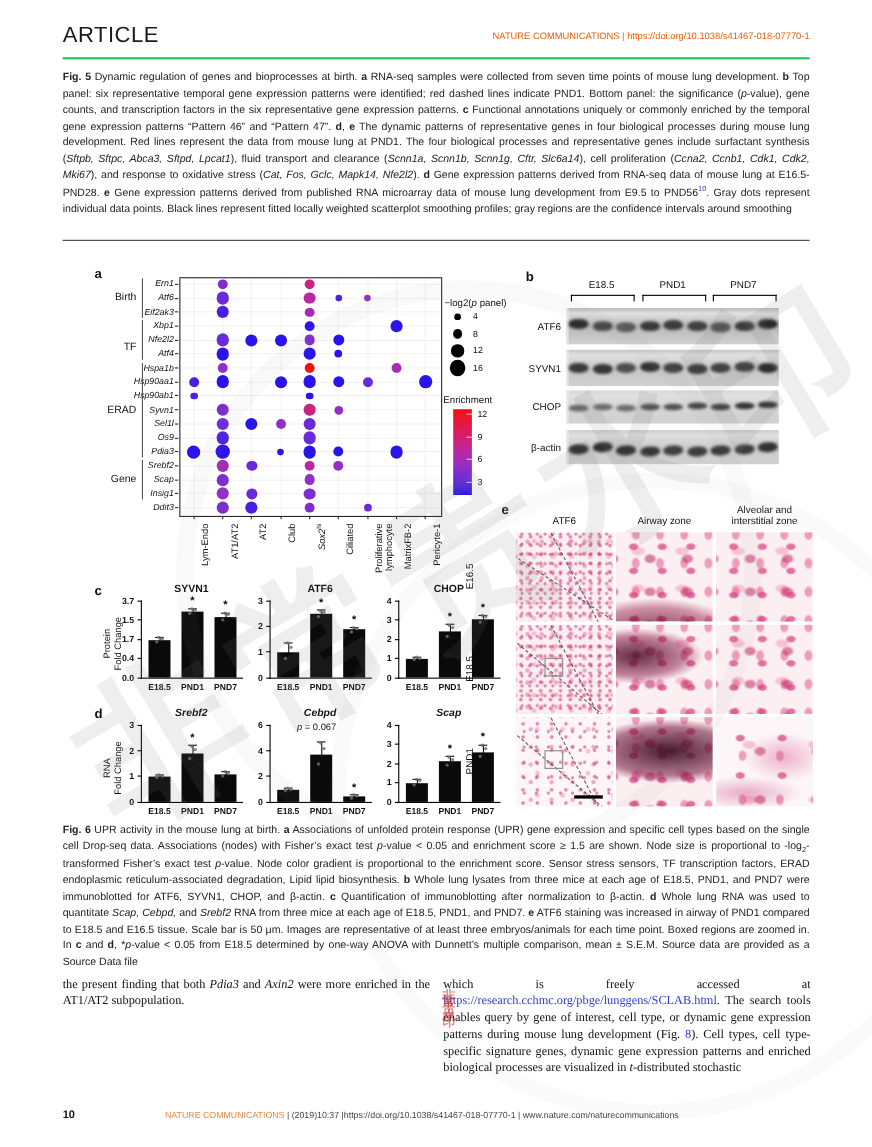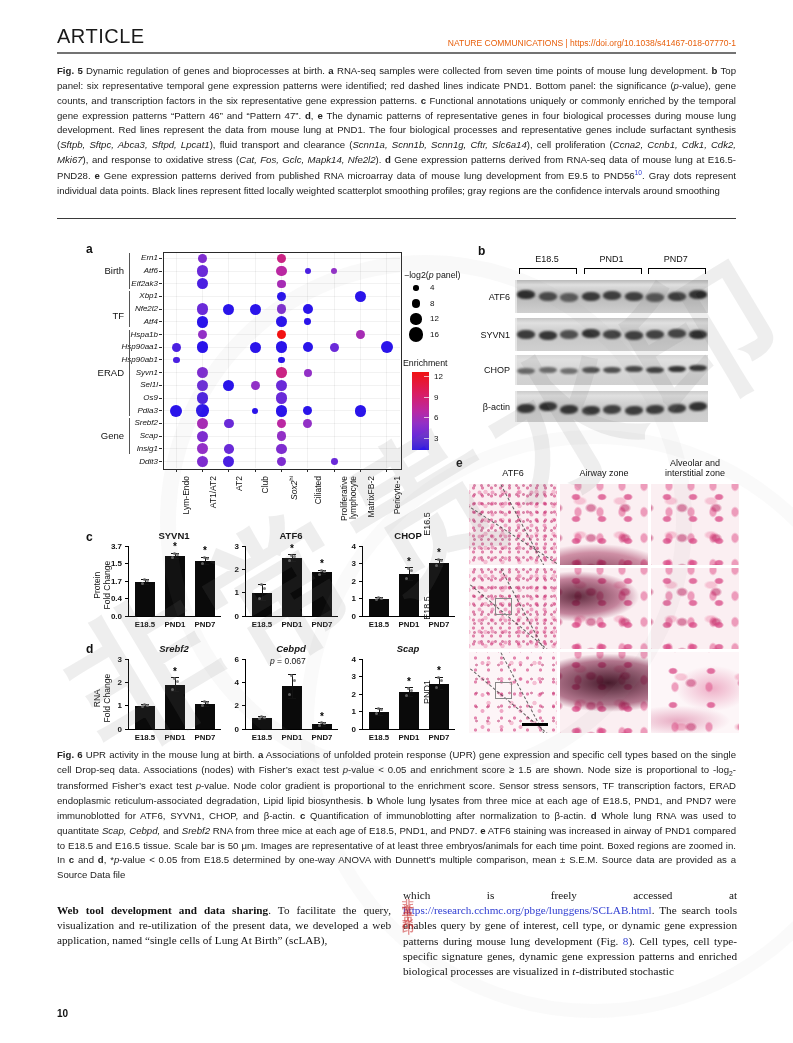--- a/index.html
+++ b/index.html
@@ -1,20 +1,20 @@
 <!DOCTYPE html>
 <html><head>
 <meta charset="utf-8">
 <style>
   html,body{margin:0;padding:0;background:#888;}
   .page{position:relative;width:793px;height:1043px;background:#fff;margin:0 auto;
     font-family:"Liberation Sans",sans-serif;overflow:hidden;}
   
   .header{position:absolute;left:57px;right:57px;top:16px;height:32px;
-    border-bottom:2px solid #737373;display:flex;justify-content:space-between;align-items:flex-end;padding-bottom:4px;}
+    border-bottom:2px solid #22c55e;display:flex;justify-content:space-between;align-items:center;padding-bottom:4px;}
   .article-label{font-size:20px;letter-spacing:.5px;color:#1a1a1a;font-weight:500;}
   .journal-ref{font-size:8.5px;color:#e8600d;padding-left:10px;}
   
   .caption{position:absolute;left:57px;width:679px;font-size:9.6px;line-height:1.55;color:#222;text-align:justify;}
   .cap5{top:64px;}
   .cap6{top:748px;}
   .cap-rule{position:absolute;left:57px;right:57px;top:218px;border-top:1.2px solid #3a3a3a;}
   
   .figure{position:absolute;left:0;top:230px;width:793px;height:518px;}
   .panel-label{position:absolute;font-size:12px;font-weight:bold;color:#111;}
@@ -616,25 +616,26 @@
         <div class="zoombox" style="left: 26px; top: 30px;"></div>
         <div class="scalebar"></div>
       </div>
       <div class="hist h-coarse aw-r2" style="left: 560px; top: 422px; width: 88px; height: 81px;"></div>
       <div class="hist h-coarse sparse al-r2" style="left: 651px; top: 422px; width: 88px; height: 81px;"></div>
     </div>
 
   <div class="caption cap6"><span style="font-weight: bold;">Fig. 6</span><span> UPR activity in the mouse lung at birth. </span><span style="font-weight: bold;">a</span><span> Associations of unfolded protein response (UPR) gene expression and specific cell types based on the single cell Drop-seq data. Associations (nodes) with Fisher’s exact test </span><span style="font-style: italic;">p</span><span>-value &lt; 0.05 and enrichment score ≥ 1.5 are shown. Node size is proportional to -log</span><sub>2</sub><span>-transformed Fisher’s exact test </span><span style="font-style: italic;">p</span><span>-value. Node color gradient is proportional to the enrichment score. Sensor stress sensors, TF transcription factors, ERAD endoplasmic reticulum-associated degradation, Lipid lipid biosynthesis. </span><span style="font-weight: bold;">b</span><span> Whole lung lysates from three mice at each age of E18.5, PND1, and PND7 were immunoblotted for ATF6, SYVN1, CHOP, and β-actin. </span><span style="font-weight: bold;">c</span><span> Quantification of immunoblotting after normalization to β-actin. </span><span style="font-weight: bold;">d</span><span> Whole lung RNA was used to quantitate </span><span style="font-style: italic;">Scap, Cebpd,</span><span> and </span><span style="font-style: italic;">Srebf2</span><span> RNA from three mice at each age of E18.5, PND1, and PND7. </span><span style="font-weight: bold;">e</span><span> ATF6 staining was increased in airway of PND1 compared to E18.5 and E16.5 tissue. Scale bar is 50 μm. Images are representative of at least three embryos/animals for each time point. Boxed regions are zoomed in. In </span><span style="font-weight: bold;">c</span><span> and </span><span style="font-weight: bold;">d</span><span>, *</span><span style="font-style: italic;">p</span><span>-value &lt; 0.05 from E18.5 determined by one-way ANOVA with Dunnett’s multiple comparison, mean ± S.E.M. Source data are provided as a Source Data file</span></div>
 
   <div class="bodycol" style="left:57px">
-    <p class="second"><span style="font-weight: bold;">Web tool development and data sharing</span><span>. To facilitate the query, visualization and re-utilization of the present data, we developed a web application, named “single cells of Lung At Birth” (scLAB),</span></p>
+    <p><span>the present finding that both </span><span style="font-style: italic;">Pdia3</span><span> and </span><span style="font-style: italic;">Axin2</span><span> were more enriched in the AT1/AT2 subpopulation.</span></p>
   </div>
   <div class="bodycol" style="left:403px">
     <p><span>which is freely accessed at </span><span style="color: rgb(45, 59, 209);">https://research.cchmc.org/pbge/lunggens/SCLAB.html</span><span>. The search tools enables query by gene of interest, cell type, or dynamic gene expression patterns during mouse lung development (Fig. </span><span style="color: rgb(45, 59, 209);">8</span><span>). Cell types, cell type-specific signature genes, dynamic gene expression patterns and enriched biological processes are visualized in </span><span style="font-style: italic;">t</span><span>-distributed stochastic</span></p>
   </div>
 
   <div class="footer-page">10</div>
+  <div class="footer-cite"><span class="jn">NATURE COMMUNICATIONS</span><span> | (2019)10:37 |https://doi.org/10.1038/s41467-018-07770-1 | www.nature.com/naturecommunications</span></div>
 
   <div class="watermark">非常贵水印</div>
   <div class="wm-arc arc1"></div>
   <div class="wm-arc arc2"></div>
   <div class="wm-red">非常贵水印</div>
 </div>
 
 </body></html>

